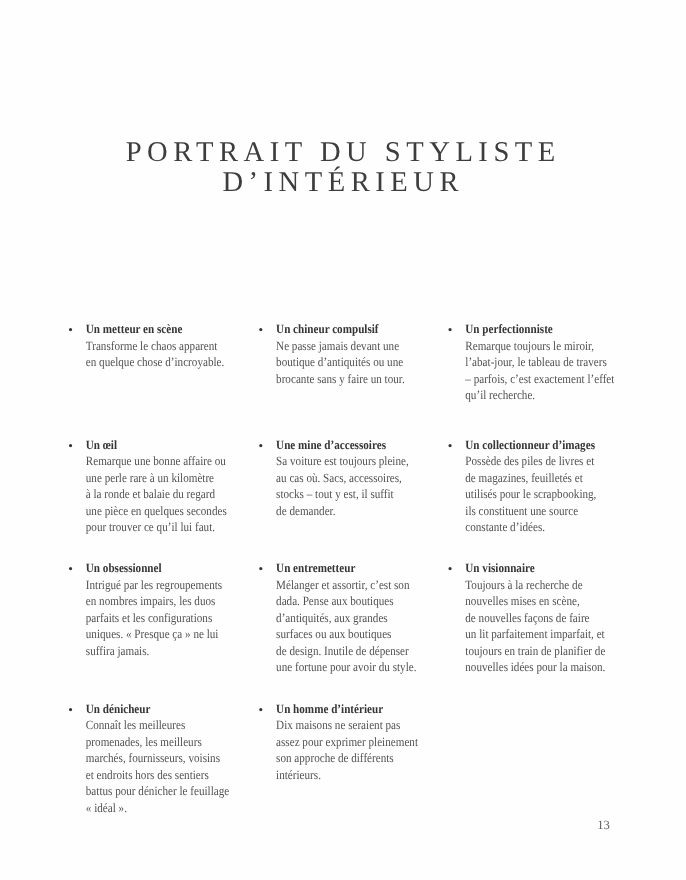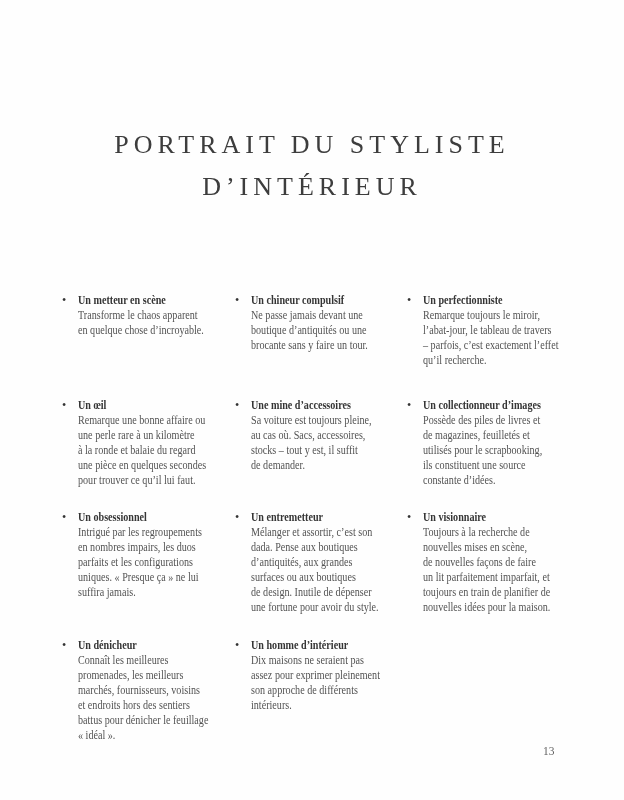--- a/index.html
+++ b/index.html
@@ -16,21 +16,21 @@
     font-family: "Liberation Serif", serif;
     overflow: hidden;
   }
   .doc-title {
     position: absolute;
     top: 124px;
     left: 0;
     right: 0;
     text-align: center;
     font-size: 26px;
-    line-height: 42px;
+    line-height: 28px;
     letter-spacing: 5px;
     color: #3d3d3d;
     white-space: pre-line;
     font-weight: 400;
   }
   .content {
     position: absolute;
     left: 62px;
     top: 293px;
     width: 540px;

